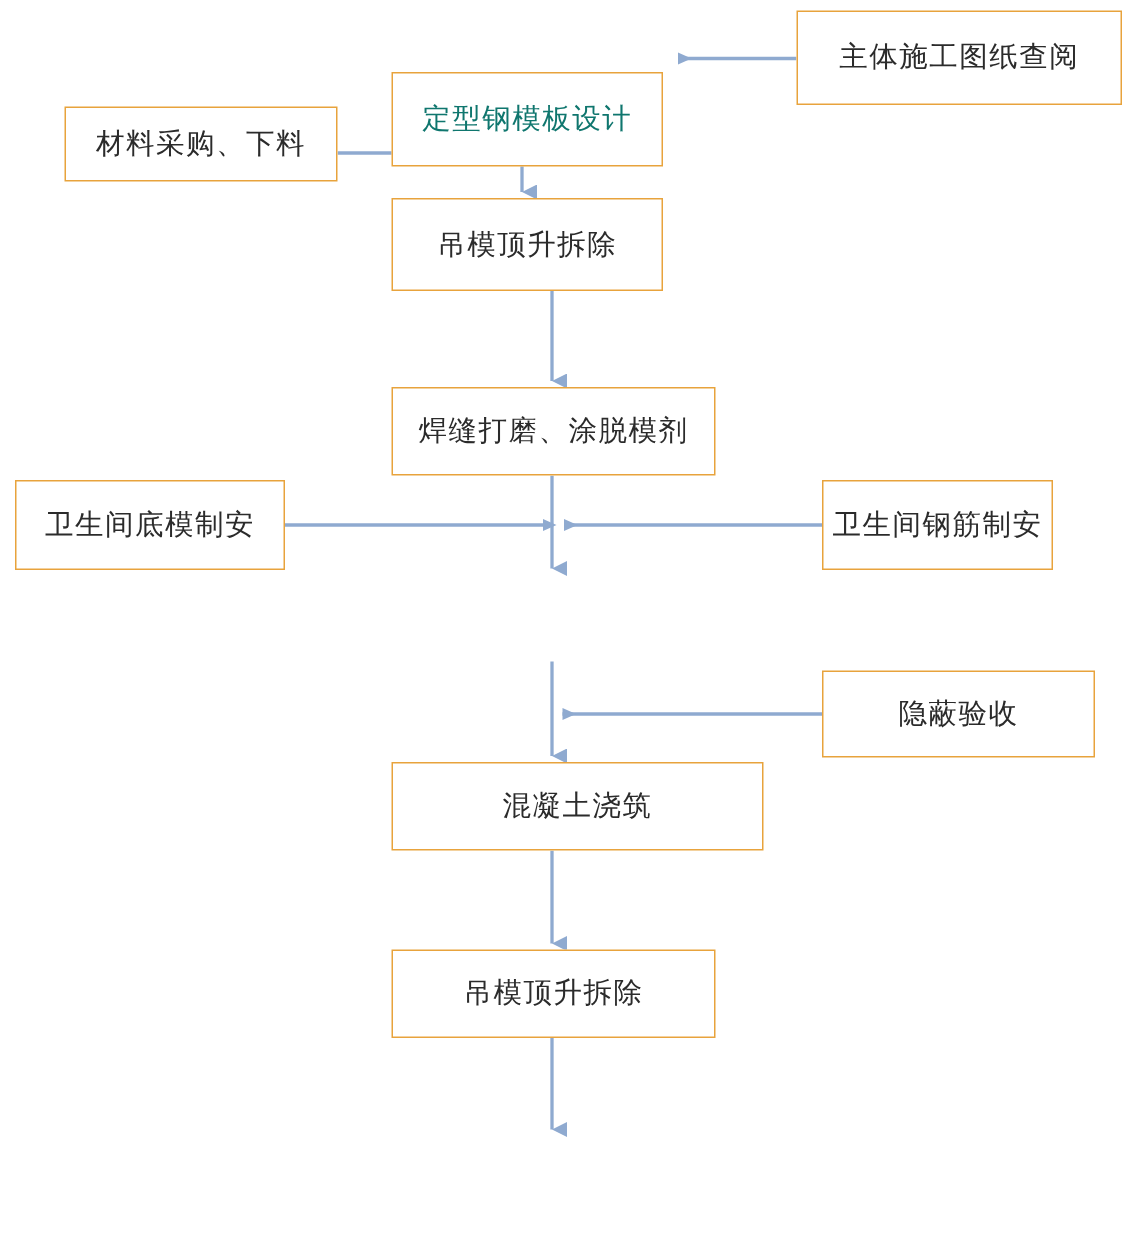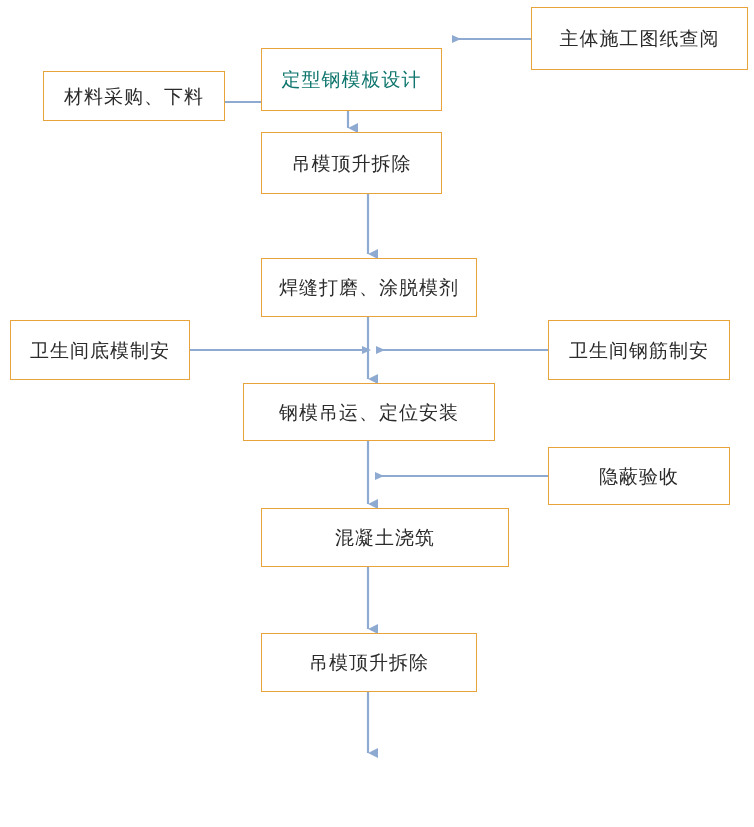--- a/index.html
+++ b/index.html
@@ -105,19 +105,18 @@
       <line x1="368" y1="692" x2="368" y2="753" stroke="#8FAAD0" stroke-width="2.2" marker-end="url(#arrowD)"></line>
     </g>
   </svg>
 
   <div class="node" style="left: 261px; top: 7px; width: 181px; height: 63px; border-color: rgb(232, 163, 60); background: rgb(255, 255, 255); color: #0f766e; margin-top: 41px;">定型钢模板设计</div>
   <div class="node" style="left: 531px; top: 7px; width: 217px; height: 63px; border-color: rgb(232, 163, 60); background: rgb(255, 255, 255); color: rgb(43, 43, 43);">主体施工图纸查阅</div>
   <div class="node" style="left: 43px; top: 71px; width: 182px; height: 50px; border-color: rgb(232, 163, 60); background: rgb(255, 255, 255); color: rgb(43, 43, 43);">材料采购、下料</div>
   <div class="node" style="left: 261px; top: 132px; width: 181px; height: 62px; border-color: rgb(232, 163, 60); background: rgb(255, 255, 255); color: rgb(43, 43, 43);">吊模顶升拆除</div>
   <div class="node" style="left: 10px; top: 320px; width: 180px; height: 60px; border-color: rgb(232, 163, 60); background: rgb(255, 255, 255); color: rgb(43, 43, 43);">卫生间底模制安</div>
   <div class="node" style="left: 261px; top: 258px; width: 216px; height: 59px; border-color: rgb(232, 163, 60); background: rgb(255, 255, 255); color: rgb(43, 43, 43);">焊缝打磨、涂脱模剂</div>
-  <div class="node" style="left: 548px; top: 320px; width: 182px; height: 60px; border-color: rgb(232, 163, 60); background: rgb(255, 255, 255); color: rgb(43, 43, 43);">卫生间钢筋制安</div>
-  <div class="node" style="left: 243px; top: 383px; width: 252px; height: 58px; border-color: rgb(232, 163, 60); background: rgb(255, 255, 255); color: rgb(43, 43, 43);">钢模吊运、定位安装</div>
+  <div class="node" style="left: 548px; top: 320px; width: 154px; height: 60px; border-color: rgb(232, 163, 60); background: rgb(255, 255, 255); color: rgb(43, 43, 43);">卫生间钢筋制安</div>
   <div class="node" style="left: 548px; top: 447px; width: 182px; height: 58px; border-color: rgb(232, 163, 60); background: rgb(255, 255, 255); color: rgb(43, 43, 43);">隐蔽验收</div>
   <div class="node" style="left: 261px; top: 508px; width: 248px; height: 59px; border-color: rgb(232, 163, 60); background: rgb(255, 255, 255); color: rgb(43, 43, 43);">混凝土浇筑</div>
   <div class="node" style="left: 261px; top: 633px; width: 216px; height: 59px; border-color: rgb(232, 163, 60); background: rgb(255, 255, 255); color: rgb(43, 43, 43);">吊模顶升拆除</div>
 
 </div>
 
 </body></html>

